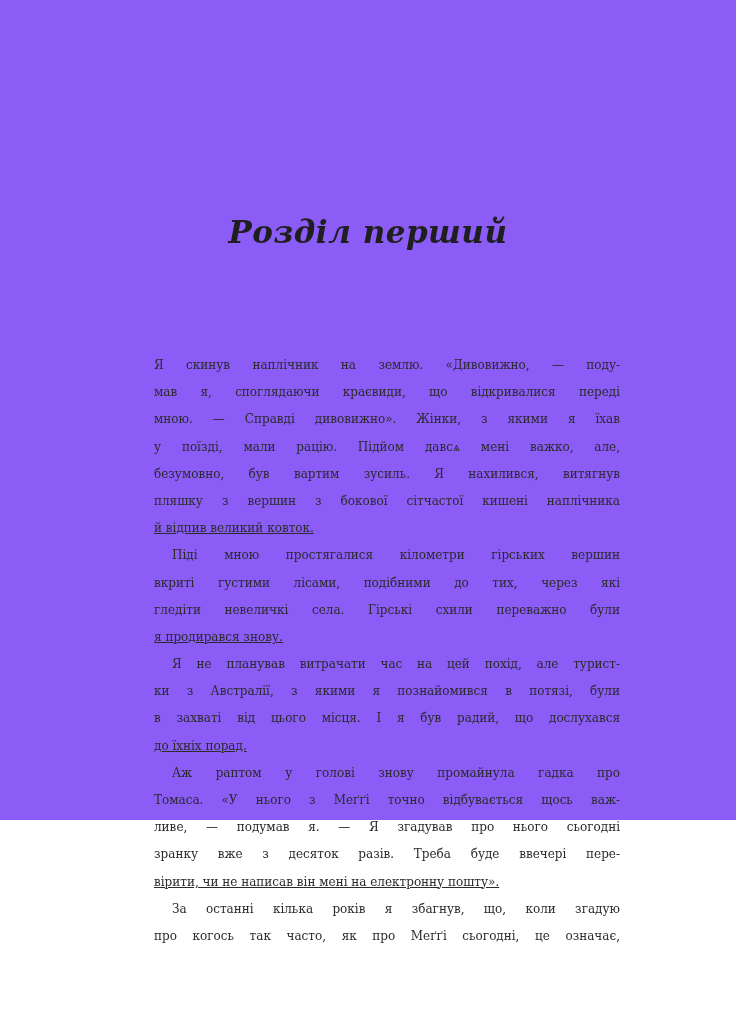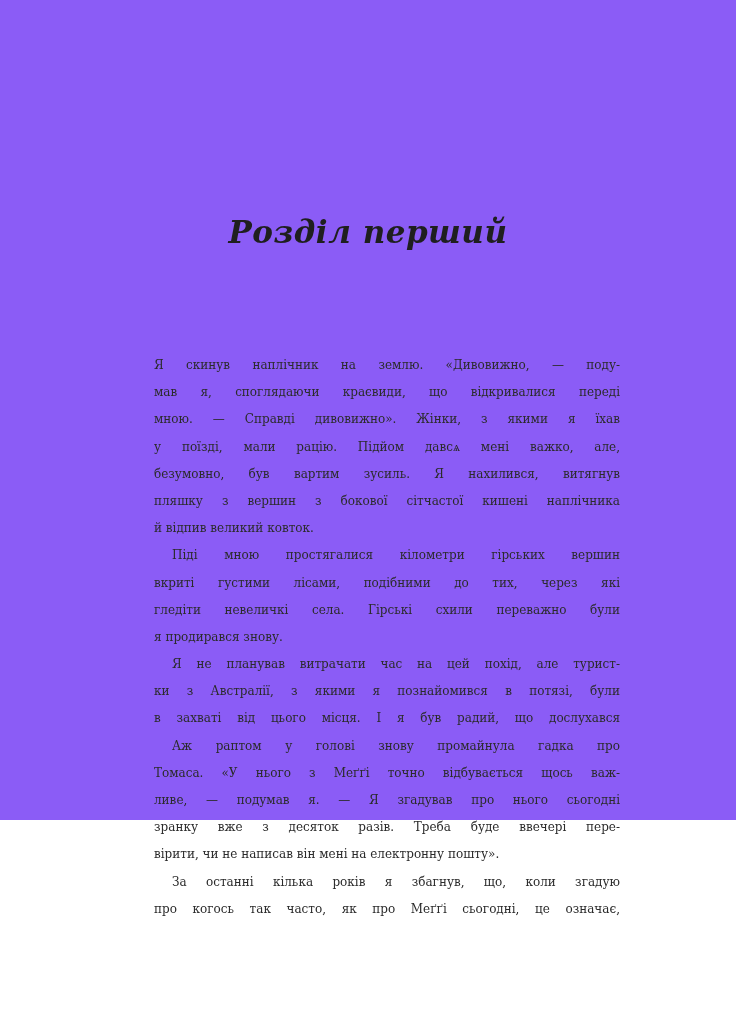--- a/index.html
+++ b/index.html
@@ -46,20 +46,21 @@
     }
     .line {
       display: block;
       white-space: nowrap;
       text-align: justify;
       text-align-last: justify;
       height: 27.2px;
     }
     .line.last {
       text-align-last: left;
+      text-decoration: underline;
     }
     .line.indent {
       padding-left: 18px;
     }
   </style>
 </head>
 <body>
 
 <div class="page">
   <h1 class="chapter-title">Розділ перший</h1>
@@ -77,20 +78,21 @@
     <div>
       <span class="line indent">Піді мною простягалися кілометри гірських вершин</span>
       <span class="line">вкриті густими лісами, подібними до тих, через які</span>
       <span class="line">гледіти невеличкі села. Гірські схили переважно були</span>
       <span class="line last">я продирався знову.</span>
     </div>
     <div>
       <span class="line indent">Я не планував витрачати час на цей похід, але турист-</span>
       <span class="line">ки з Австралії, з якими я познайомився в потязі, були</span>
       <span class="line">в захваті від цього місця. І я був радий, що дослухався</span>
+      <span class="line last">до їхніх порад.</span>
     </div>
     <div>
       <span class="line indent">Аж раптом у голові знову промайнула гадка про</span>
       <span class="line">Томаса. «У нього з Меґґі точно відбувається щось важ-</span>
       <span class="line">ливе, — подумав я. — Я згадував про нього сьогодні</span>
       <span class="line">зранку вже з десяток разів. Треба буде ввечері пере-</span>
       <span class="line last">вірити, чи не написав він мені на електронну пошту».</span>
     </div>
     <div>
       <span class="line indent">За останні кілька років я збагнув, що, коли згадую</span>

